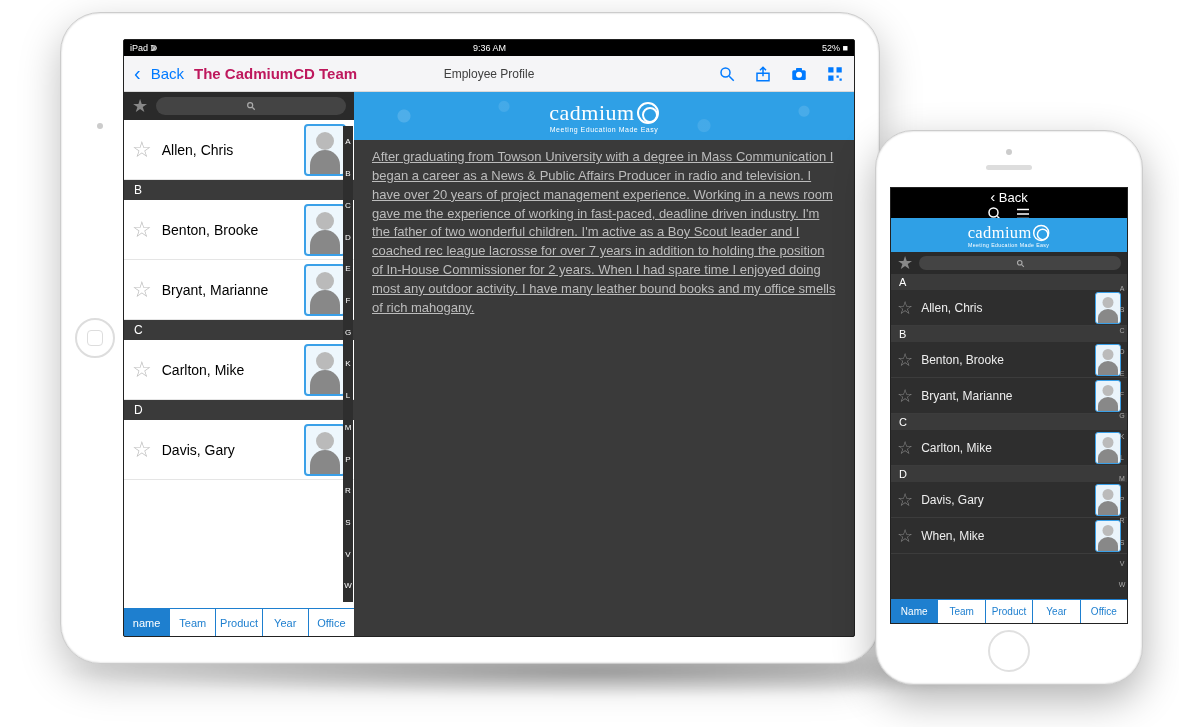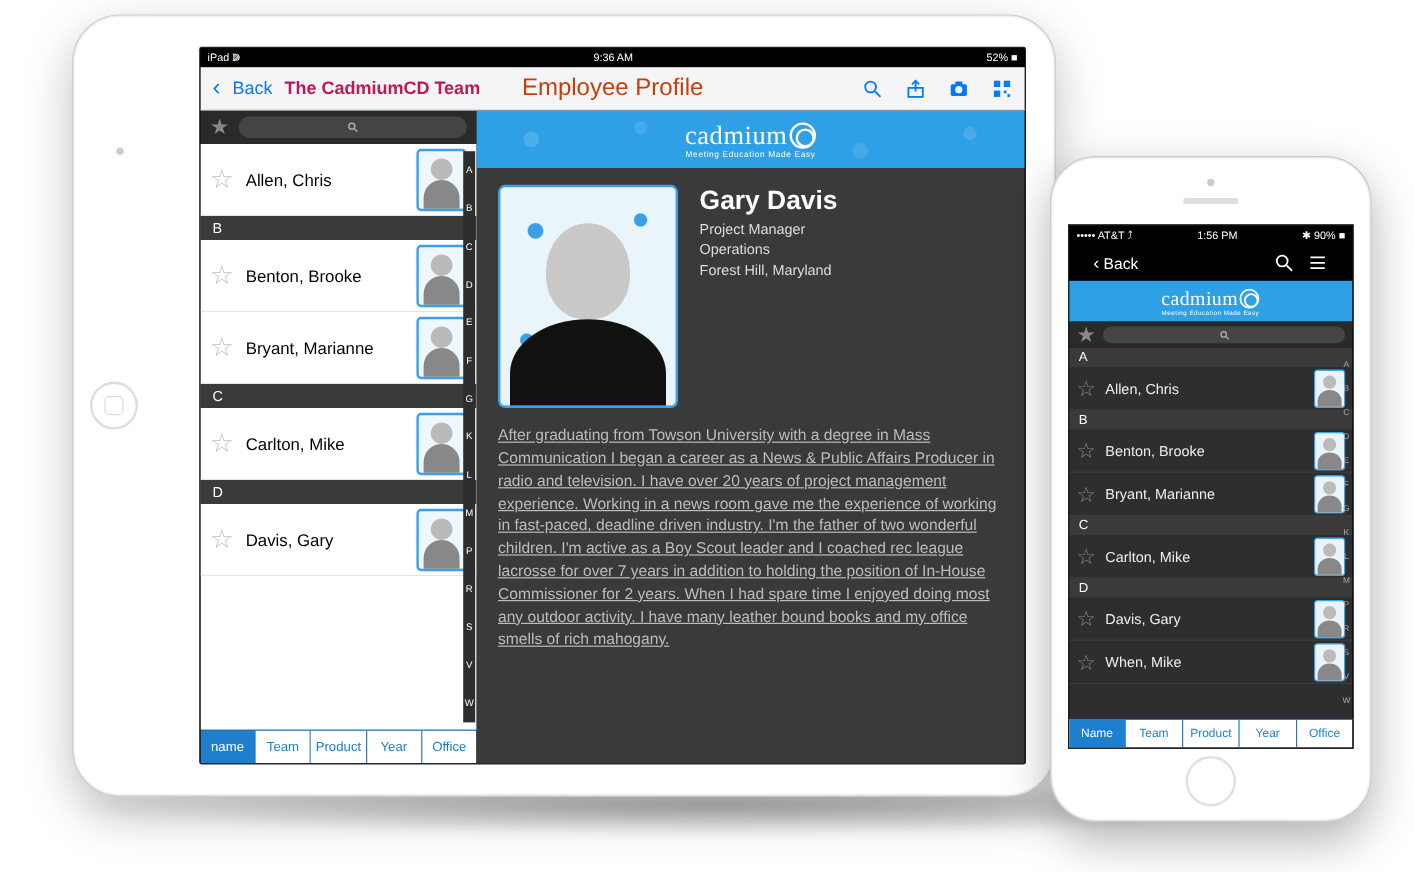--- a/index.html
+++ b/index.html
@@ -37,21 +37,21 @@
   .ipad .camera-dot{
     position:absolute; left:36px; top:110px; width:6px; height:6px; border-radius:50%; background:#ccc;
   }
   .ipad-screen {
     position: absolute;
     left: 62px; top: 26px; right: 24px; bottom: 26px;
     border-radius: 2px;
     overflow: hidden;
     background: #000;
     border:1px solid #222;
-    display:flex; flex-direction:column;margin-left:43px;
+    display:flex; flex-direction:column;
   }
 
   .iphone {
     position: absolute;
     left: 875px;
     top: 130px;
     width: 268px;
     height: 555px;
     background: #fff;
     border: 1px solid #ccc;
@@ -84,21 +84,21 @@
   }
 
   
   .ipad-nav{
     height:36px; background:#f5f5f7; display:flex; align-items:center;
     padding:0 10px; gap:10px; color:#007aff; font-size:15px; position:relative;
     border-bottom:1px solid #d9d9d9;
   }
   .ipad-nav .title-black{ color:#be185d; font-weight:600;}
   .ipad-nav .center-title{
-    position:absolute; left:50%; transform:translateX(-50%); color:#c2410c; font-size:20px;
+    position:absolute; left:50%; transform:translateX(-50%); color:#404040; font-size:12px;
   }
   .ipad-nav .right-actions{
     position:absolute; right:10px; display:flex; gap:18px; color:#007aff;
     align-items:center;
   }
   .icon{ display:inline-flex; width:18px; height:18px; }
   .svg{ width:100%; height:100%; }
 
   .ipad-body{ flex:1; display:flex; overflow:hidden; }
 
@@ -208,21 +208,21 @@
 
   .joined{ padding:4px 18px; font-size:12px; color:#ccc;}
   .joined .yr{ color:#3aa0e8;}
   .bio{
     padding:8px 18px; font-size:13px; line-height:1.45; color:#bcbcbc;text-decoration:underline;
   }
 
   
   .iphone-nav{
     height:30px; background:#000; display:flex; align-items:center;
-    color:#fff; padding:0 20px; justify-content:space-between; font-size:13px;
+    color:#fff; padding:0 20px; justify-content:space-between; font-size:13px;flex-direction:column;
   }
   .iphone-nav .right{ display:flex; gap:10px; align-items:center;}
   .iphone-brand{
     height:34px; background:#2fa0e6; display:flex; align-items:center; justify-content:center;
   }
   .iphone-brand .brand{transform:scale(.75);}
   .iphone-searchbar{
     height:22px; background:#2a2a2a; display:flex; align-items:center; gap:6px; padding:0 6px;
   }
   .iphone-list{ flex:1; background:#2e2e2e; overflow:hidden; position:relative; color:#ddd;}
@@ -399,51 +399,34 @@
         <div class="brand-bar">
           <div class="brand">
             <span class="logo">
               <span>cadmium</span>
                 <span class="cd-mark"></span>
             </span>
             <span class="sub">Meeting Education Made Easy</span>
           </div>
         </div>
 
-        <div class="profile-top">
-          <div class="photo">
-            <div class="head"></div>
-              <div class="body"></div>
-          </div>
-          <div class="profile-text">
-            <h2>Gary Davis</h2>
-            <div>Project Manager</div>
-            <div>Operations</div>
-            <div>Forest Hill, Maryland</div>
-          </div>
-        </div>
 
 
         <div class="bio">After graduating from Towson University with a degree in Mass Communication I began a career as a News &amp; Public Affairs Producer in radio and television. I have over 20 years of project management experience. Working in a news room gave me the experience of working in fast-paced, deadline driven industry. I'm the father of two wonderful children. I'm active as a Boy Scout leader and I coached rec league lacrosse for over 7 years in addition to holding the position of In-House Commissioner for 2 years. When I had spare time I enjoyed doing most any outdoor activity. I have many leather bound books and my office smells of rich mahogany.</div>
       </div>
     </div>
   </div>
 </div>
 
 <div class="iphone">
   <div class="cam"></div>
   <div class="speaker"></div>
   <div class="home-button"></div>
 
   <div class="iphone-screen">
-    <div class="statusbar">
-      <span>••••• AT&amp;T ⤴</span>
-      <span>1:56 PM</span>
-      <span>✱ 90% ■</span>
-    </div>
 
     <div class="iphone-nav">
       <span>
         <span style="font-size:15px">‹</span>
         <span>Back</span>
       </span>
       <span class="right">
         <span class="icon">
             <svg class="svg" viewBox="0 0 24 24" fill="none" stroke="#fff" stroke-width="2">
               <circle cx="10" cy="10" r="6"></circle>

